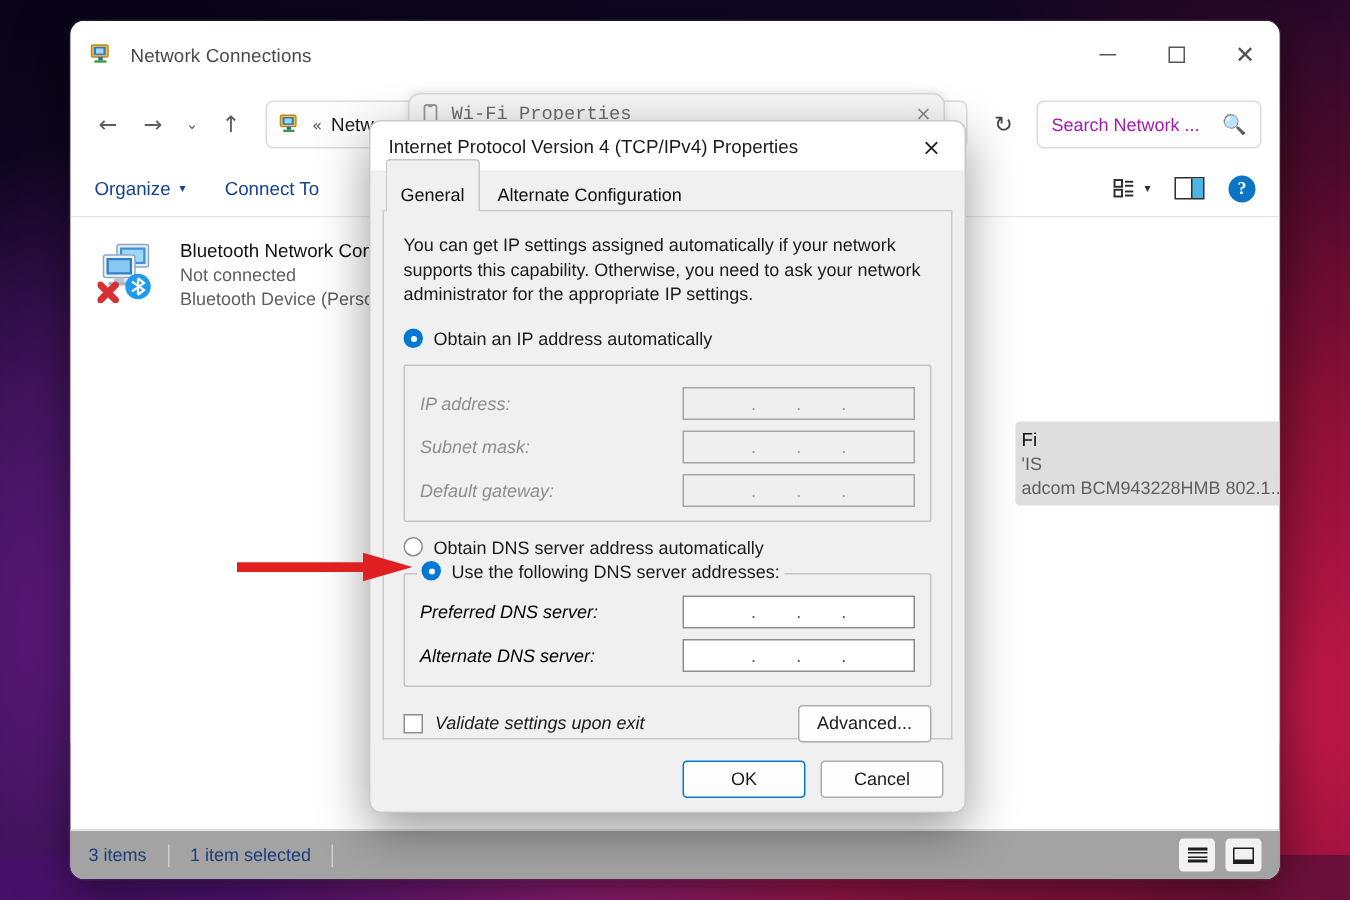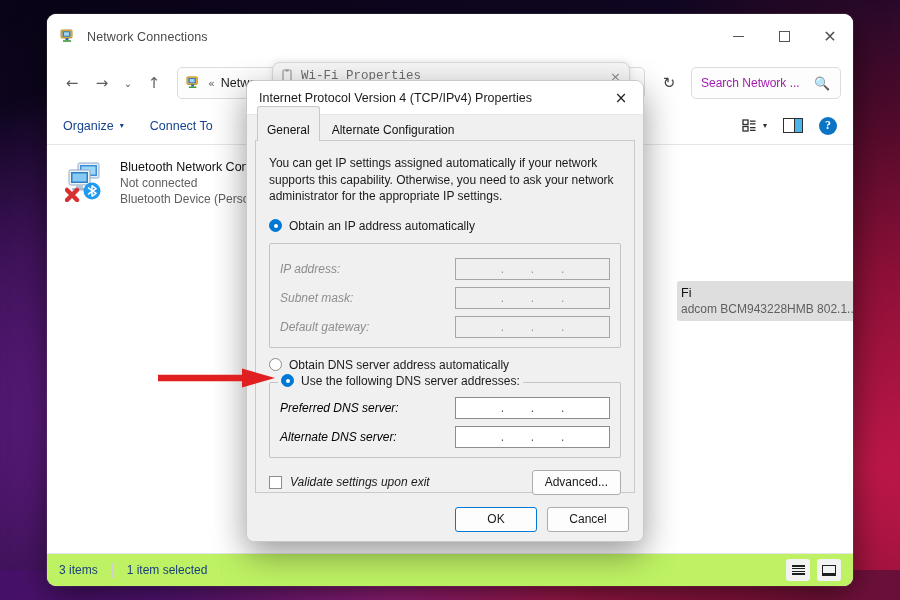--- a/index.html
+++ b/index.html
@@ -117,21 +117,21 @@
 
   .netitem.selected {
     position: absolute; left: 630px; top: 136px; width: 192px;
     background: #dedede; border-radius: 3px; overflow: hidden;
   }
   .netitem.selected .net-lines { margin-left: 0; }
 
   
   .statusbar {
     position: absolute; left: 0; right: 0; bottom: 0; height: 33px;
-    border-top: 1px solid #e6e6e6; background: #bef264;
+    border-top: 1px solid #e6e6e6; background: #a3a3a3;
     display: flex; align-items: center; padding: 0 12px;
   }
   .status-text { font-size: 12px; color: #1c3f7a; margin-right: 14px; }
   .status-sep { width: 1px; height: 15px; background: #cfcfcf; margin-right: 14px; }
   .status-right { margin-left: auto; display: flex; gap: 7px; align-items: center; }
   .sv-btn {
     width: 24px; height: 22px; background: #f2f2f2; border-radius: 3px;
     display: flex; align-items: center; justify-content: center;
   }
   .list-glyph { width: 13px; height: 10px; display: flex; flex-direction: column; justify-content: space-between; }
@@ -380,20 +380,21 @@
       <span class="net-lines">
         <span class="net-name">Bluetooth Network Conr</span>
         <span class="net-sub">Not connected</span>
         <span class="net-sub">Bluetooth Device (Persor</span>
       </span>
     </div>
 
     <div class="netitem selected">
       <span class="net-lines">
         <span class="net-name">Fi</span>
+        <span class="net-sub">'IS</span>
         <span class="net-sub">adcom BCM943228HMB 802.1...</span>
       </span>
     </div>
 
   </div>
 
   <div class="statusbar">
     <span class="status-text">3 items</span>
     <span class="status-sep"></span>
     <span class="status-text">1 item selected</span>

